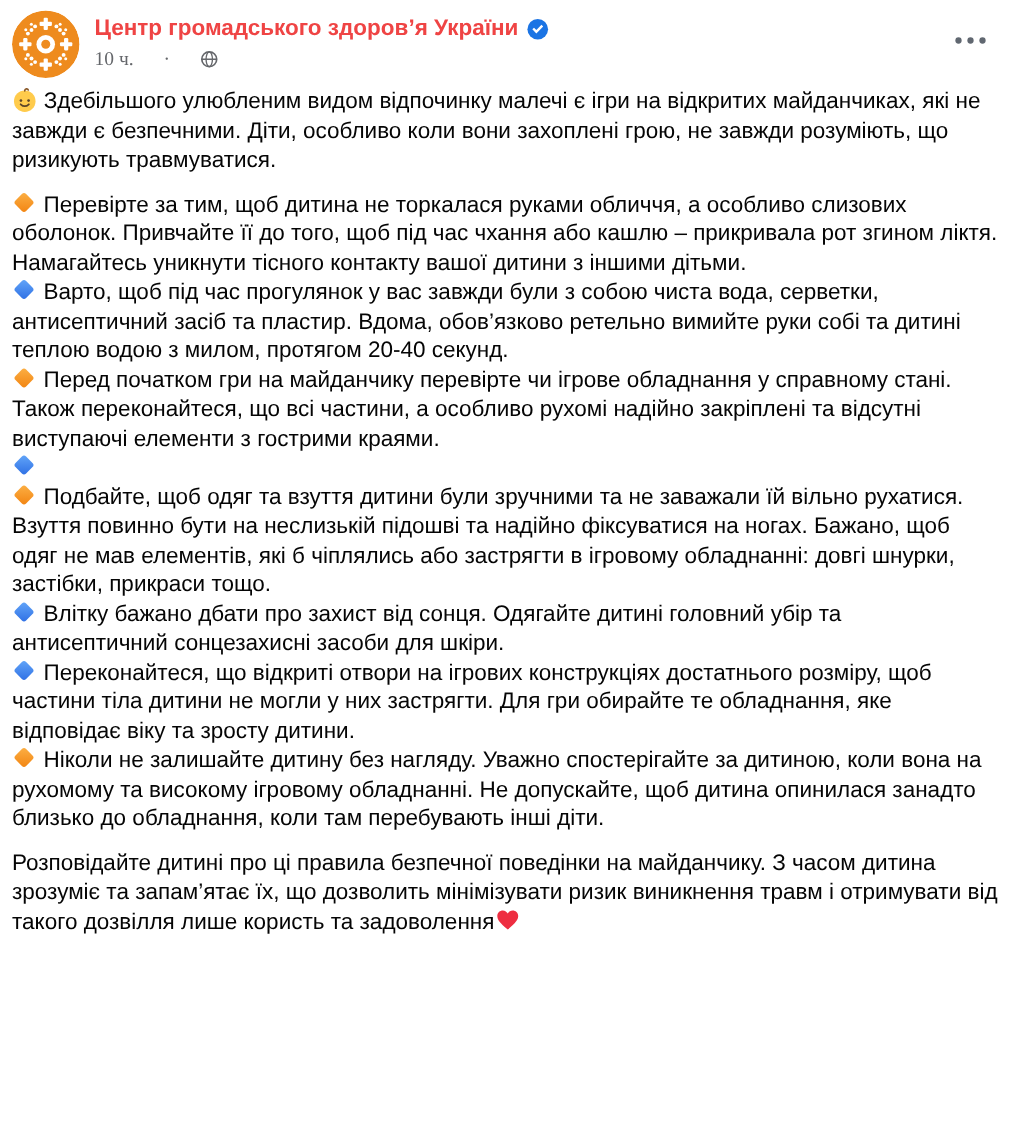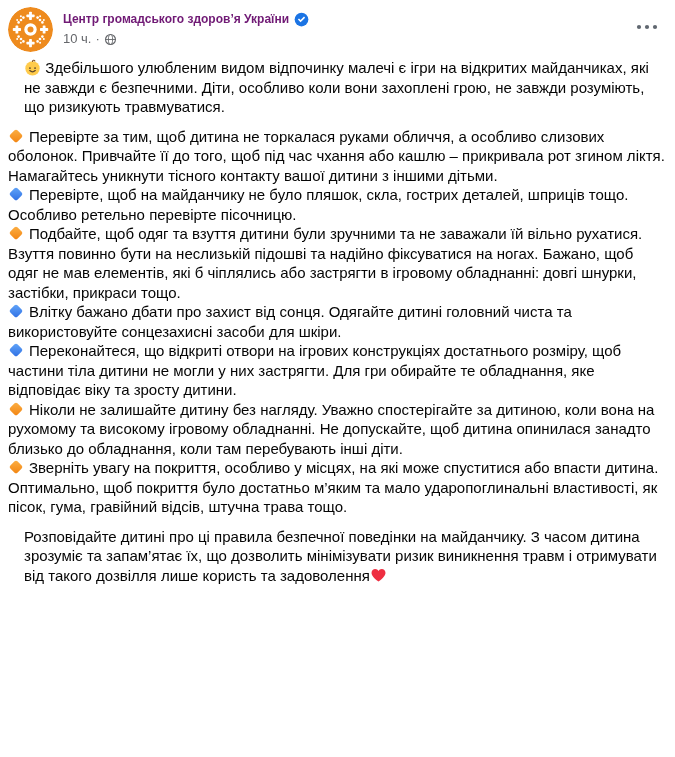--- a/index.html
+++ b/index.html
@@ -3,30 +3,30 @@
 <meta charset="utf-8">
 <style>
   html,body{margin:0;padding:0;background:#fff;}
   .screen{width:675px;height:757px;overflow:hidden;background:#fff;
     font-family:"Liberation Sans", sans-serif;color:#050505;}
   
   .post-header{display:flex;align-items:flex-start;padding:7px 10px 2px 8px;}
   .avatar{width:45px;height:45px;border-radius:50%;flex:0 0 45px;cursor:pointer;}
   .header-text{margin-left:10px;flex:1 1 auto;padding-top:2px;}
   .name-row{display:flex;align-items:center;gap:5px;}
-  .page-name{font-size:12px;font-weight:700;color:#701a75;line-height:20px;cursor:pointer;}
+  .page-name{font-size:15px;font-weight:700;color:#ef4444;line-height:20px;cursor:pointer;}
   .verified{width:15px;height:15px;display:inline-block;}
-  .meta-row{display:flex;align-items:center;gap:4px;margin-top:2px;
-    font-size:13px;color:#65676b;line-height:16px;}
+  .meta-row{display:flex;align-items:center;gap:20px;margin-top:2px;
+    font-size:13px;color:#65676b;line-height:16px;font-family:Liberation Serif, serif;}
   .meta-row .sep{color:#65676b;}
   .more-btn{width:36px;height:36px;border-radius:50%;display:flex;align-items:center;
     justify-content:center;cursor:pointer;margin-top:2px;}
   
   .post-body{padding:4px 8px 0 8px;font-size:15px;line-height:19.5px;}
-  .post-body p{margin:0 0 10px 16px;}
+  .post-body p{margin:0 0 10px 0;}
   .bullets p{margin:0;}
   .outro{margin-top:10px !important;}
   .emoji{display:inline-block;width:17px;height:17px;vertical-align:-3px;}
   .diamond{display:inline-block;width:10px;height:10px;border-radius:2px;
     transform:rotate(45deg);margin:0 8px 1px 3px;}
   .orange-diamond{background:linear-gradient(135deg,#fcb045,#f28411);}
   .blue-diamond{background:linear-gradient(135deg,#63a6f9,#2e6fe4);}
 </style>
 </head>
 <body>
@@ -113,26 +113,27 @@
         <circle cx="6.3" cy="9.6" r="0.95" fill="#5c4529"></circle>
         <circle cx="11.7" cy="9.6" r="0.95" fill="#5c4529"></circle>
         <path d="M6.1 12.2 Q9 14.9 11.9 12.2" stroke="#5c4529" stroke-width="1.25" fill="none" stroke-linecap="round"></path>
       </svg>
       <span>Здебільшого улюбленим видом відпочинку малечі є ігри на відкритих майданчиках, які не завжди є безпечними. Діти, особливо коли вони захоплені грою, не завжди розуміють, що ризикують травмуватися.</span>
     </p>
 
 
     <div class="bullets">
         <p><span class="diamond orange-diamond"></span><span>Перевірте за тим, щоб дитина не торкалася руками обличчя, а особливо слизових оболонок. Привчайте її до того, щоб під час чхання або кашлю – прикривала рот згином ліктя. Намагайтесь уникнути тісного контакту вашої дитини з іншими дітьми.</span></p>
-        <p><span class="diamond blue-diamond"></span><span>Перевірте, щоб на майданчику не було пляшок, скла, гострих деталей, шприців тощо. Особливо ретельно перевірте пісочницю.</span></p>
+        <p><span class="diamond blue-diamond"></span><span>Варто, щоб під час прогулянок у вас завжди були з собою чиста вода, серветки, антисептичний засіб та пластир. Вдома, обов’язково ретельно вимийте руки собі та дитині теплою водою з милом, протягом 20-40 секунд.</span></p>
+        <p><span class="diamond orange-diamond"></span><span>Перед початком гри на майданчику перевірте чи ігрове обладнання у справному стані. Також переконайтеся, що всі частини, а особливо рухомі надійно закріплені та відсутні виступаючі елементи з гострими краями.</span></p>
+        <p><span class="diamond blue-diamond"></span></p>
         <p><span class="diamond orange-diamond"></span><span>Подбайте, щоб одяг та взуття дитини були зручними та не заважали їй вільно рухатися. Взуття повинно бути на неслизькій підошві та надійно фіксуватися на ногах. Бажано, щоб одяг не мав елементів, які б чіплялись або застрягти в ігровому обладнанні: довгі шнурки, застібки, прикраси тощо.</span></p>
-        <p><span class="diamond blue-diamond"></span><span>Влітку бажано дбати про захист від сонця. Одягайте дитині головний чиста та використовуйте сонцезахисні засоби для шкіри.</span></p>
+        <p><span class="diamond blue-diamond"></span><span>Влітку бажано дбати про захист від сонця. Одягайте дитині головний убір та антисептичний сонцезахисні засоби для шкіри.</span></p>
         <p><span class="diamond blue-diamond"></span><span>Переконайтеся, що відкриті отвори на ігрових конструкціях достатнього розміру, щоб частини тіла дитини не могли у них застрягти. Для гри обирайте те обладнання, яке відповідає віку та зросту дитини.</span></p>
         <p><span class="diamond orange-diamond"></span><span>Ніколи не залишайте дитину без нагляду. Уважно спостерігайте за дитиною, коли вона на рухомому та високому ігровому обладнанні. Не допускайте, щоб дитина опинилася занадто близько до обладнання, коли там перебувають інші діти.</span></p>
-        <p><span class="diamond orange-diamond"></span><span>Зверніть увагу на покриття, особливо у місцях, на які може спуститися або впасти дитина. Оптимально, щоб покриття було достатньо м’яким та мало ударопоглинальні властивості, як пісок, гума, гравійний відсів, штучна трава тощо.</span></p>
       </div>
 
     <p class="outro">
       <span>Розповідайте дитині про ці правила безпечної поведінки на майданчику. З часом дитина зрозуміє та запам’ятає їх, що дозволить мінімізувати ризик виникнення травм і отримувати від такого дозвілля лише користь та задоволення</span><svg class="emoji" viewBox="0 0 20 20">
           <path d="M10 17.2 C3.8 12.4 1.8 9.4 1.8 6.7 C1.8 4.1 3.9 2.4 6.1 2.4 C7.9 2.4 9.3 3.5 10 4.8 C10.7 3.5 12.1 2.4 13.9 2.4 C16.1 2.4 18.2 4.1 18.2 6.7 C18.2 9.4 16.2 12.4 10 17.2 Z" fill="#ee2e41"></path>
         </svg>
     </p>
 
   </div>
 </div>

